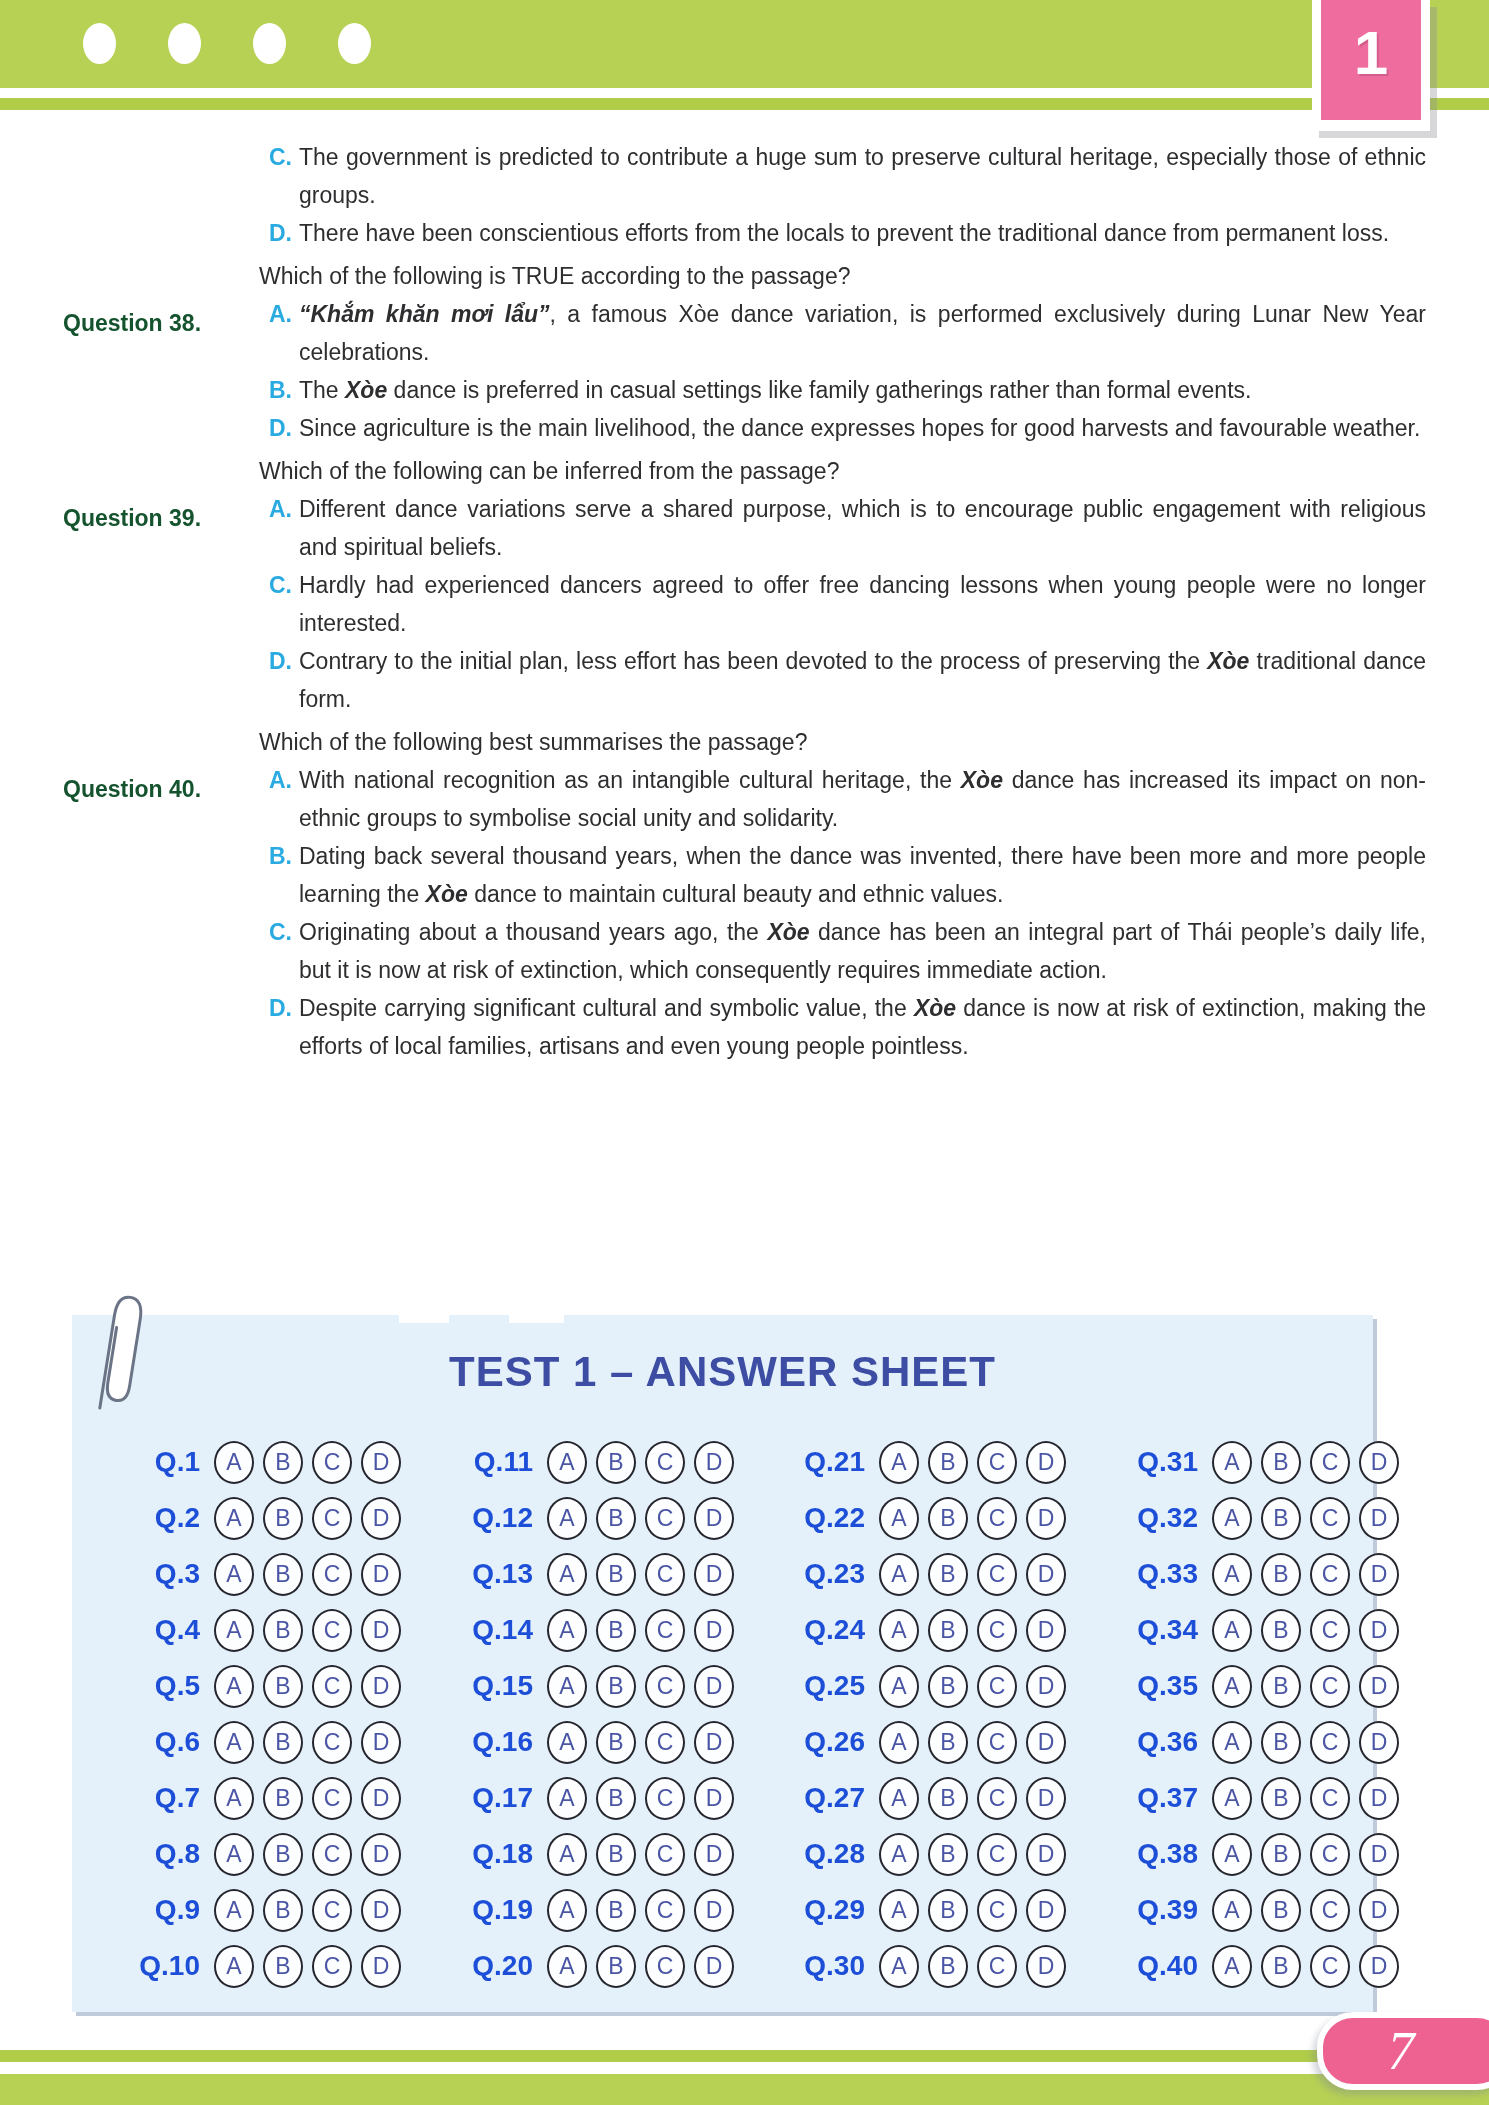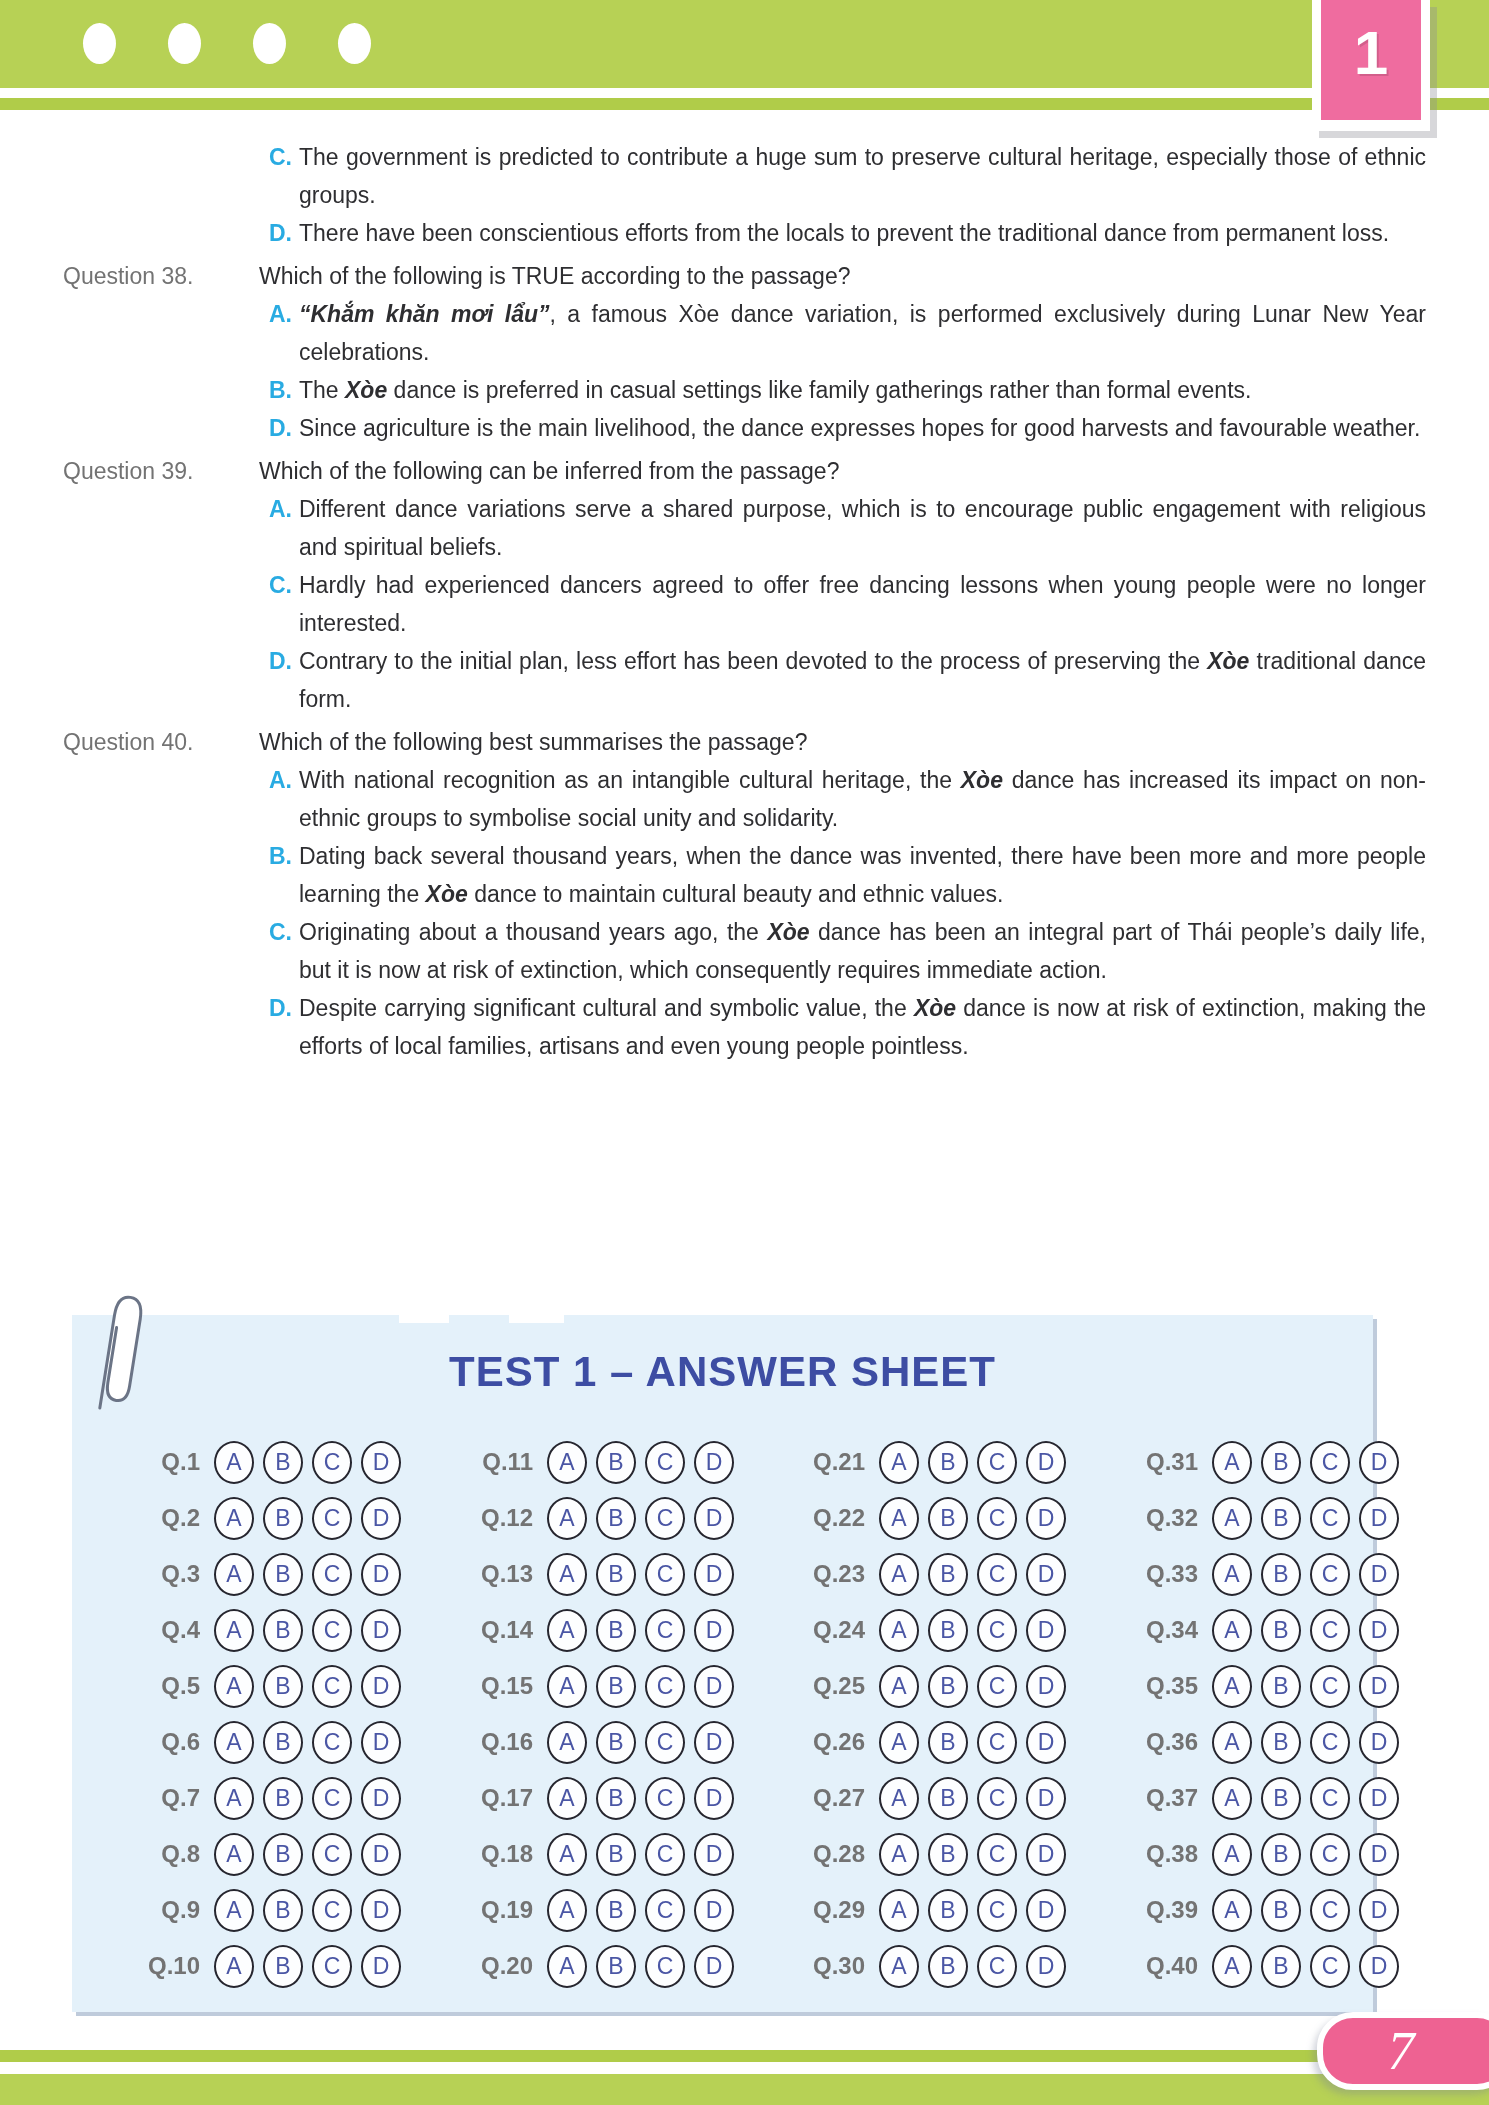--- a/index.html
+++ b/index.html
@@ -13,36 +13,36 @@
   .chapter-tab{position:absolute;left:1312px;top:0;width:118px;height:131px;background:#ffffff;
                box-shadow:7px 7px 0 rgba(140,140,150,.35);}
   .chapter-tab .inner{position:absolute;left:9px;right:9px;top:0;bottom:11px;background:#ef6c9f;
                       display:flex;align-items:flex-start;justify-content:center;}
   .chapter-tab .num{color:#fff;font-weight:bold;font-size:62px;line-height:1;margin-top:22px;
                     text-shadow:2px 2px 0 rgba(0,0,0,.12);}
 
   
   .content{position:absolute;left:63px;top:138px;width:1363px;font-size:23px;line-height:38px;}
   .qblock{display:grid;grid-template-columns:196px 1fr;margin-top:5px;}
-  .qlabel{color:#737373;font-weight:normal;}
+  .qlabel{color:#14532d;font-weight:bold;margin-top:47px;}
   .qtext{}
   .opt{padding-left:40px;text-indent:-30px;text-align:justify;}
   .opt .letter{display:inline-block;width:30px;text-indent:0;color:#29abe2;font-weight:bold;}
   .opt i{font-style:italic;font-weight:bold;}
 
   
   .sheet{position:absolute;left:72px;top:1315px;width:1301px;height:697px;background:#e4f1fa;
          box-shadow:4px 4px 0 #bfcbdb;}
   .notch{position:absolute;top:0;height:8px;background:#ffffff;}
   .sheet-title{position:absolute;left:0;top:33px;width:100%;text-align:center;
                color:#3d4da3;font-weight:bold;font-size:42px;letter-spacing:1px;}
   .sheet-col{position:absolute;top:126px;}
   .srow{display:flex;align-items:center;height:42px;margin-bottom:14px;}
-  .srow .qnum{width:82px;text-align:right;margin-right:14px;color:#737373;
-              font-weight:bold;font-size:24px;}
+  .srow .qnum{width:82px;text-align:right;margin-right:14px;color:#1d4ed8;
+              font-weight:bold;font-size:28px;}
   .bubble{width:36px;height:39px;border-radius:50%;border:2px solid #26262f;background:#fdfeff;
           margin-right:9px;display:flex;align-items:center;justify-content:center;
           color:#4a56a5;font-size:23px;}
   .paperclip{position:absolute;left:16px;top:-27px;}
 
   
   .bar-thin{position:absolute;left:0;top:2050px;width:100%;height:12px;background:#b0cc49;}
   .bar-thick{position:absolute;left:0;top:2074px;width:100%;height:31px;background:#b7d155;}
   .page-badge{position:absolute;left:1317px;top:2012px;width:196px;height:78px;background:#ee6292;
               border:6px solid #ffffff;border-radius:36px;box-sizing:border-box;

